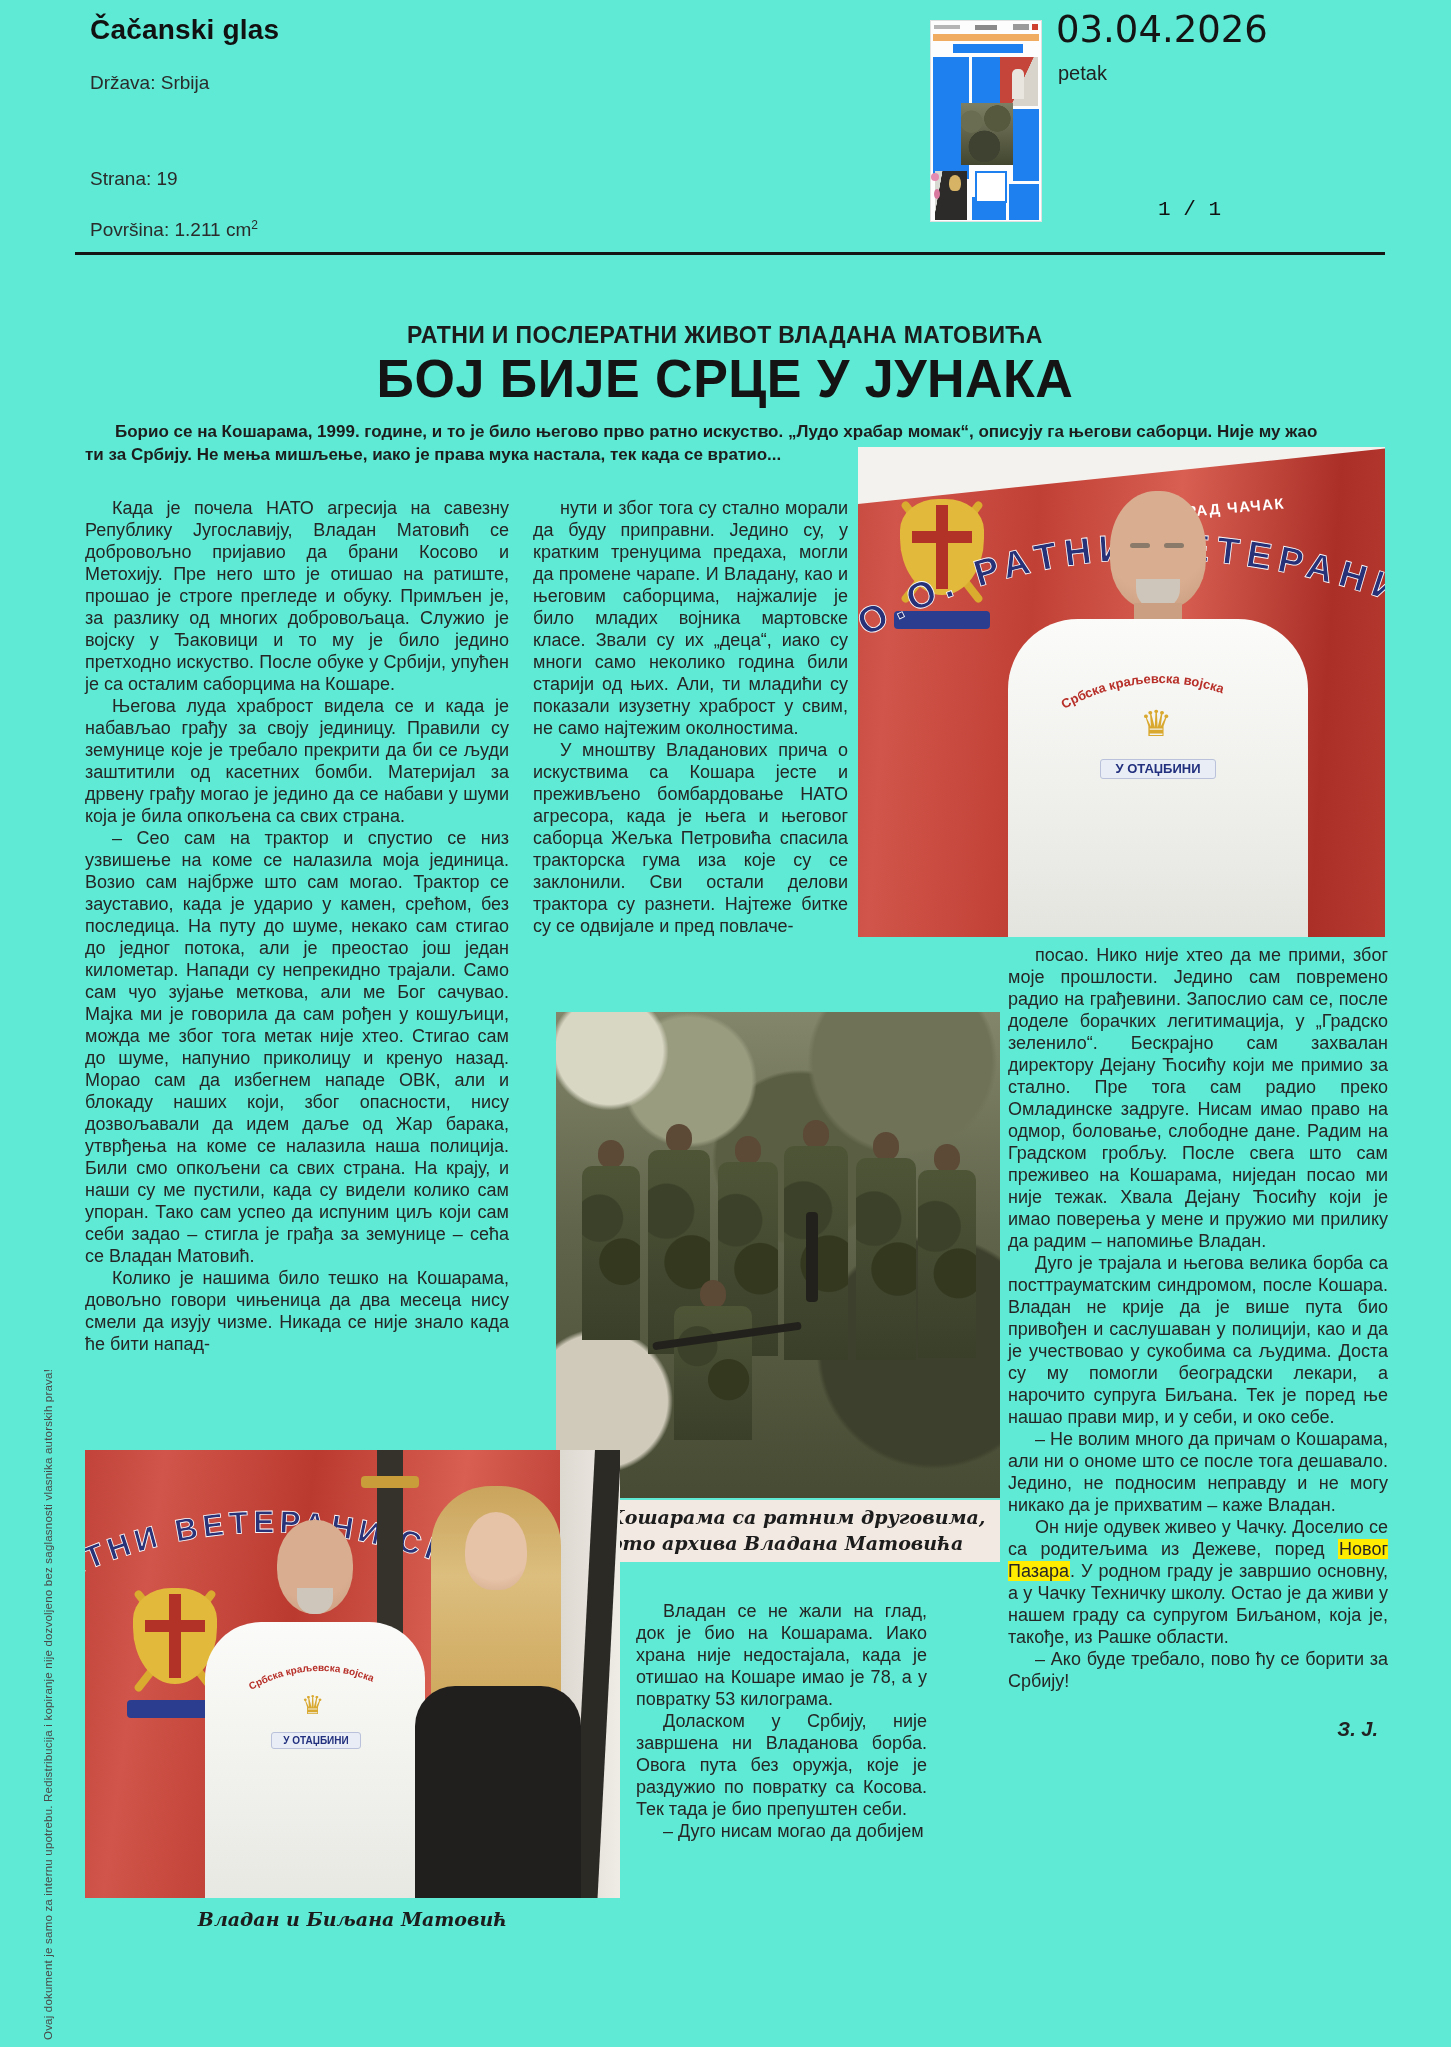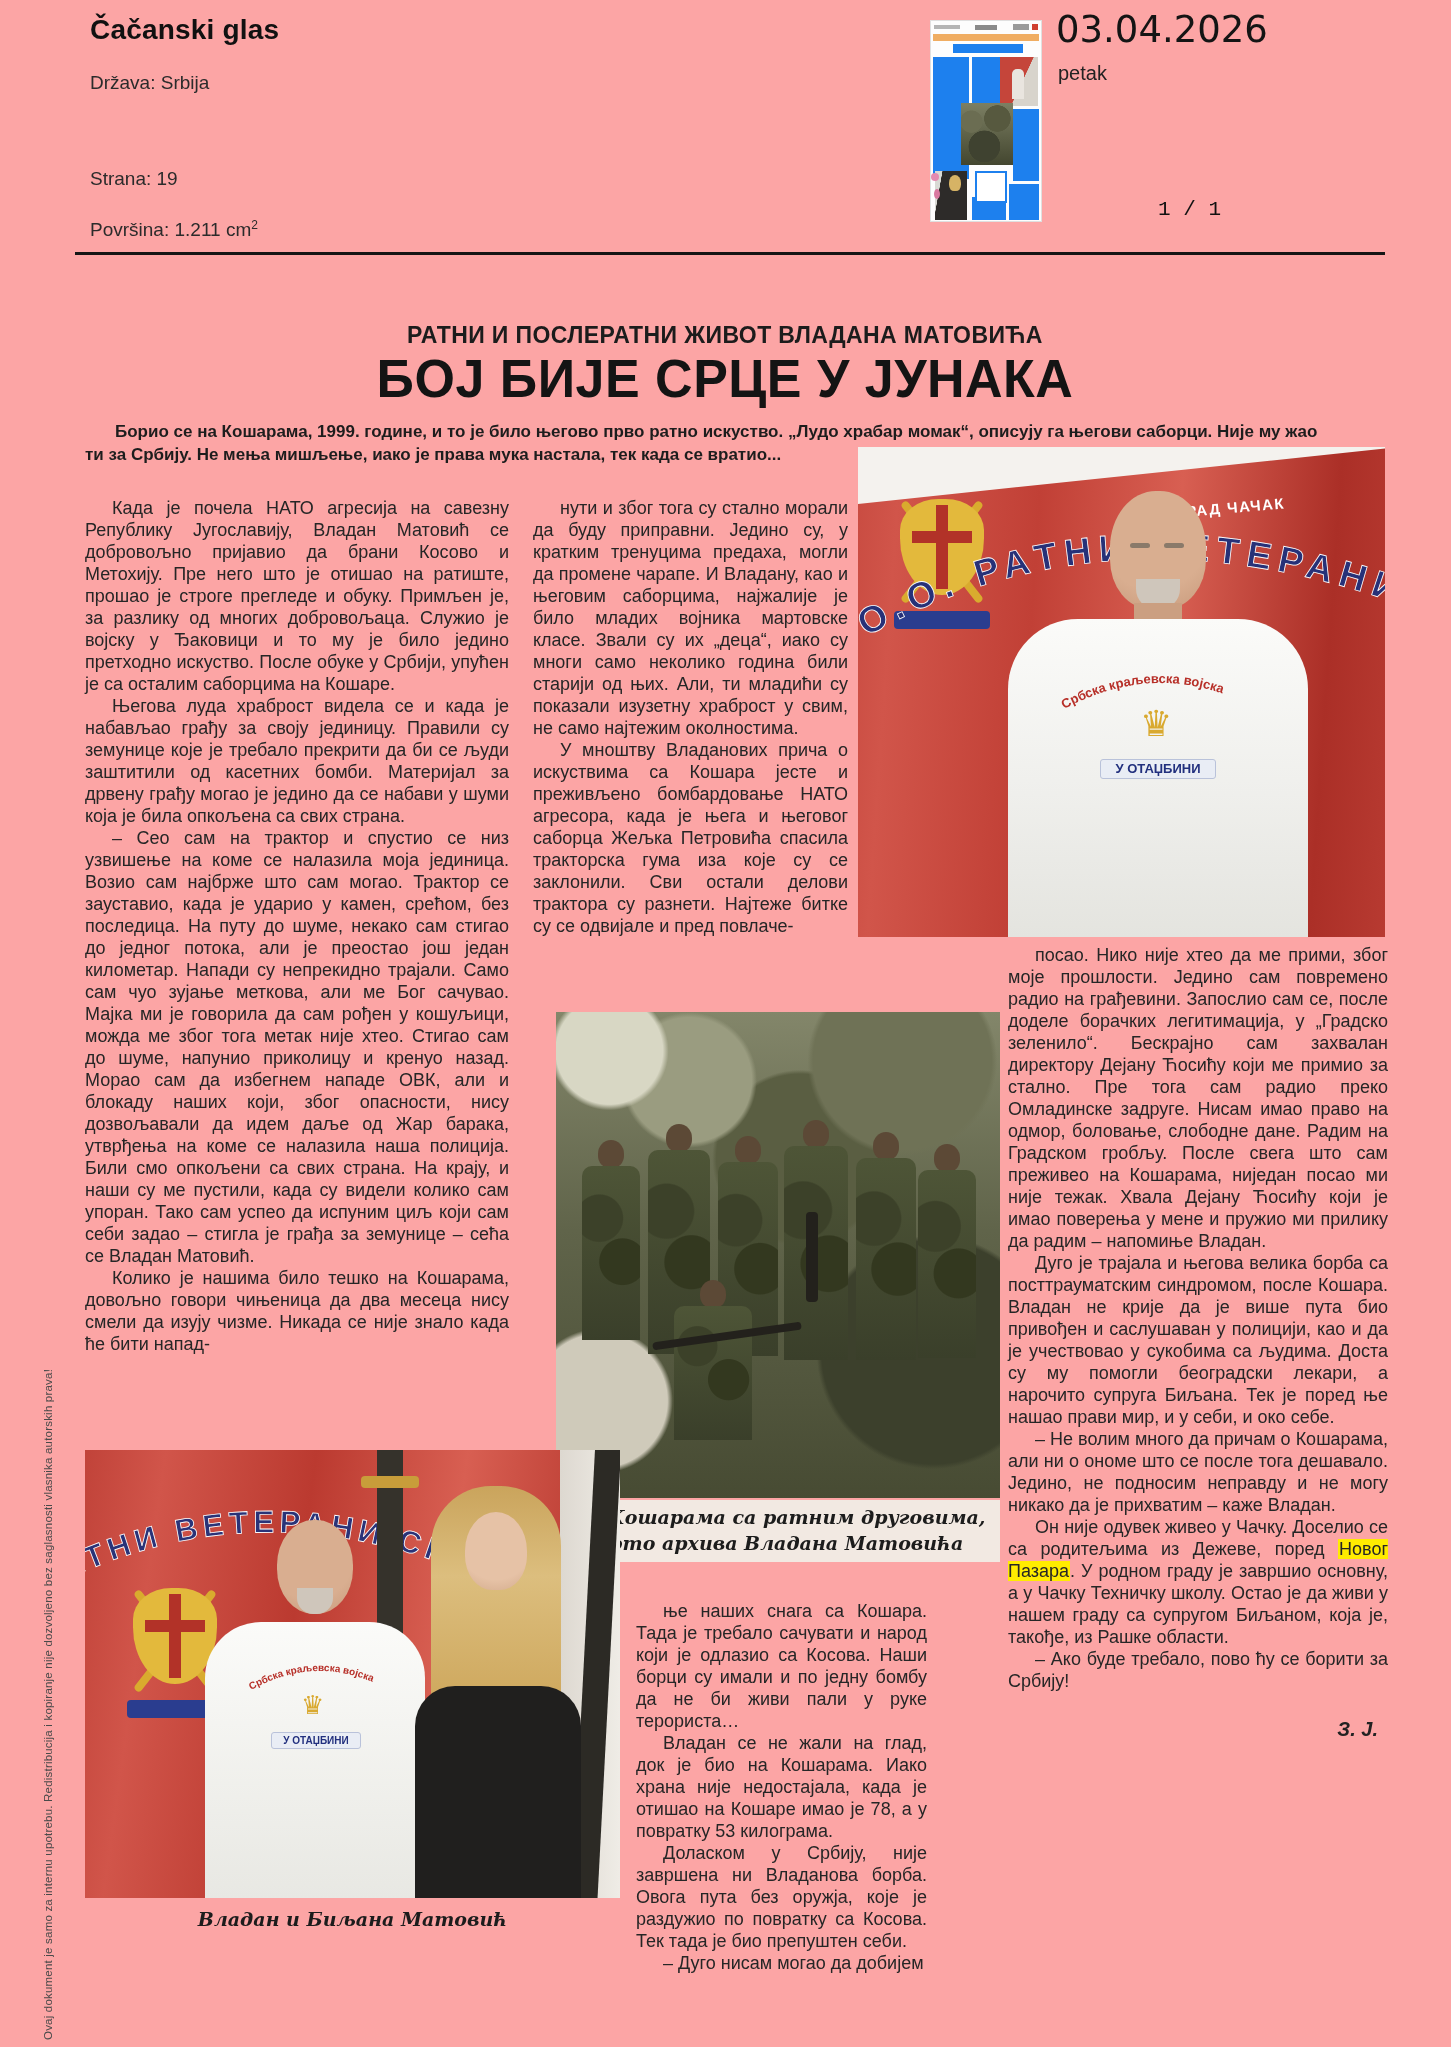--- a/index.html
+++ b/index.html
@@ -1,19 +1,19 @@
 <!DOCTYPE html>
 <html><head>
 <meta charset="utf-8">
 <style>
   * { box-sizing: border-box; margin: 0; padding: 0; }
   html,body { background:#e9e9e9; }
   #canvas {
     position: relative; width: 1451px; height: 2047px;
-    background: #fca5a5; overflow: hidden; margin: 0 auto;
+    background: #5eead4; overflow: hidden; margin: 0 auto;
     font-family: "Liberation Sans", sans-serif; color:#232323;
   }
   
   .masthead { position:absolute; left:90px; top:14px; font-size:28px; font-weight:700; letter-spacing:.2px; color:#111; }
   .hmeta { position:absolute; left:90px; font-size:19px; color:#2b2b2b; }
   .country { top:72px; }
   .pageno  { top:168px; }
   .area    { top:218px; }
   .area sup { font-size:12px; }
   .clipdate { position:absolute; left:1056px; top:8px; font-size:37px; font-family:"DejaVu Sans", sans-serif; color:#141414; }
@@ -203,21 +203,20 @@
       <p>Када је почела НАТО агресија на савезну Републику Југославију, Владан Матовић се добровољно пријавио да брани Косово и Метохију. Пре него што је отишао на ратиште, прошао је строге прегледе и обуку. Примљен је, за разлику од многих добровољаца. Служио је војску у Ђаковици и то му је било једино претходно искуство. После обуке у Србији, упућен је са осталим саборцима на Кошаре.</p>
       <p>Његова луда храброст видела се и када је набављао грађу за своју јединицу. Правили су земунице које је требало прекрити да би се људи заштитили од касетних бомби. Материјал за дрвену грађу могао је једино да се набави у шуми која је била опкољена са свих страна.</p>
       <p>– Сео сам на трактор и спустио се низ узвишење на коме се налазила моја јединица. Возио сам најбрже што сам могао. Трактор се зауставио, када је ударио у камен, срећом, без последица. На путу до шуме, некако сам стигао до једног потока, али је преостао још један километар. Напади су непрекидно трајали. Само сам чуо зујање меткова, али ме Бог сачувао. Мајка ми је говорила да сам рођен у кошуљици, можда ме због тога метак није хтео. Стигао сам до шуме, напунио приколицу и кренуо назад. Морао сам да избегнем нападе ОВК, али и блокаду наших који, због опасности, нису дозвољавали да идем даље од Жар барака, утврђења на коме се налазила наша полиција. Били смо опкољени са свих страна. На крају, и наши су ме пустили, када су видели колико сам упоран. Тако сам успео да испуним циљ који сам себи задао – стигла је грађа за земунице – сећа се Владан Матовић.</p>
       <p>Колико је нашима било тешко на Кошарама, довољно говори чињеница да два месеца нису смели да изују чизме. Никада се није знало када ће бити напад-</p>
     </div>
   <div class="col col2">
       <p>нути и због тога су стално морали да буду приправни. Једино су, у кратким тренуцима предаха, могли да промене чарапе. И Владану, као и његовим саборцима, најжалије је било младих војника мартовске класе. Звали су их „деца“, иако су многи само неколико година били старији од њих. Али, ти младићи су показали изузетну храброст у свим, не само најтежим околностима.</p>
       <p>У мноштву Владанових прича о искуствима са Кошара јесте и преживљено бомбардовање НАТО агресора, када је њега и његовог саборца Жељка Петровића спасила тракторска гума иза које су се заклонили. Сви остали делови трактора су разнети. Најтеже битке су се одвијале и пред повлаче-</p>
     </div>
   <div class="col col3">
-      <p>ње наших снага са Кошара. Тада је требало сачувати и народ који је одлазио са Косова. Наши борци су имали и по једну бомбу да не би живи пали у руке терориста…</p>
       <p>Владан се не жали на глад, док је био на Кошарама. Иако храна није недостајала, када је отишао на Кошаре имао је 78, а у повратку 53 килограма.</p>
       <p>Доласком у Србију, није завршена ни Владанова борба. Овога пута без оружја, које је раздужио по повратку са Косова. Тек тада је био препуштен себи.</p>
       <p>– Дуго нисам могао да добијем</p>
     </div>
   <div class="col col4">
     <div>
         <p>посао. Нико није хтео да ме прими, због моје прошлости. Једино сам повремено радио на грађевини. Запослио сам се, после доделе борачких легитимација, у „Градско зеленило“. Бескрајно сам захвалан директору Дејану Ћосићу који ме примио за стално. Пре тога сам радио преко Омладинске задруге. Нисам имао право на одмор, боловање, слободне дане. Радим на Градском гробљу. После свега што сам преживео на Кошарама, ниједан посао ми није тежак. Хвала Дејану Ћосићу који је имао поверења у мене и пружио ми прилику да радим – напомиње Владан.</p>
         <p>Дуго је трајала и његова велика борба са посттрауматским синдромом, после Кошара. Владан не крије да је више пута био привођен и саслушаван у полицији, као и да је учествовао у сукобима са људима. Доста су му помогли београдски лекари, а нарочито супруга Биљана. Тек је поред ње нашао прави мир, и у себи, и око себе.</p>
         <p>– Не волим много да причам о Кошарама, али ни о ономе што се после тога дешавало. Једино, не подносим неправду и не могу никако да је прихватим – каже Владан.</p>
         <p>Он није одувек живео у Чачку. Доселио се са родитељима из Дежеве, поред <mark>Новог Пазара</mark>. У родном граду је завршио основну, а у Чачку Техничку школу. Остао је да живи у нашем граду са супругом Биљаном, која је, такође, из Рашке области.</p>

